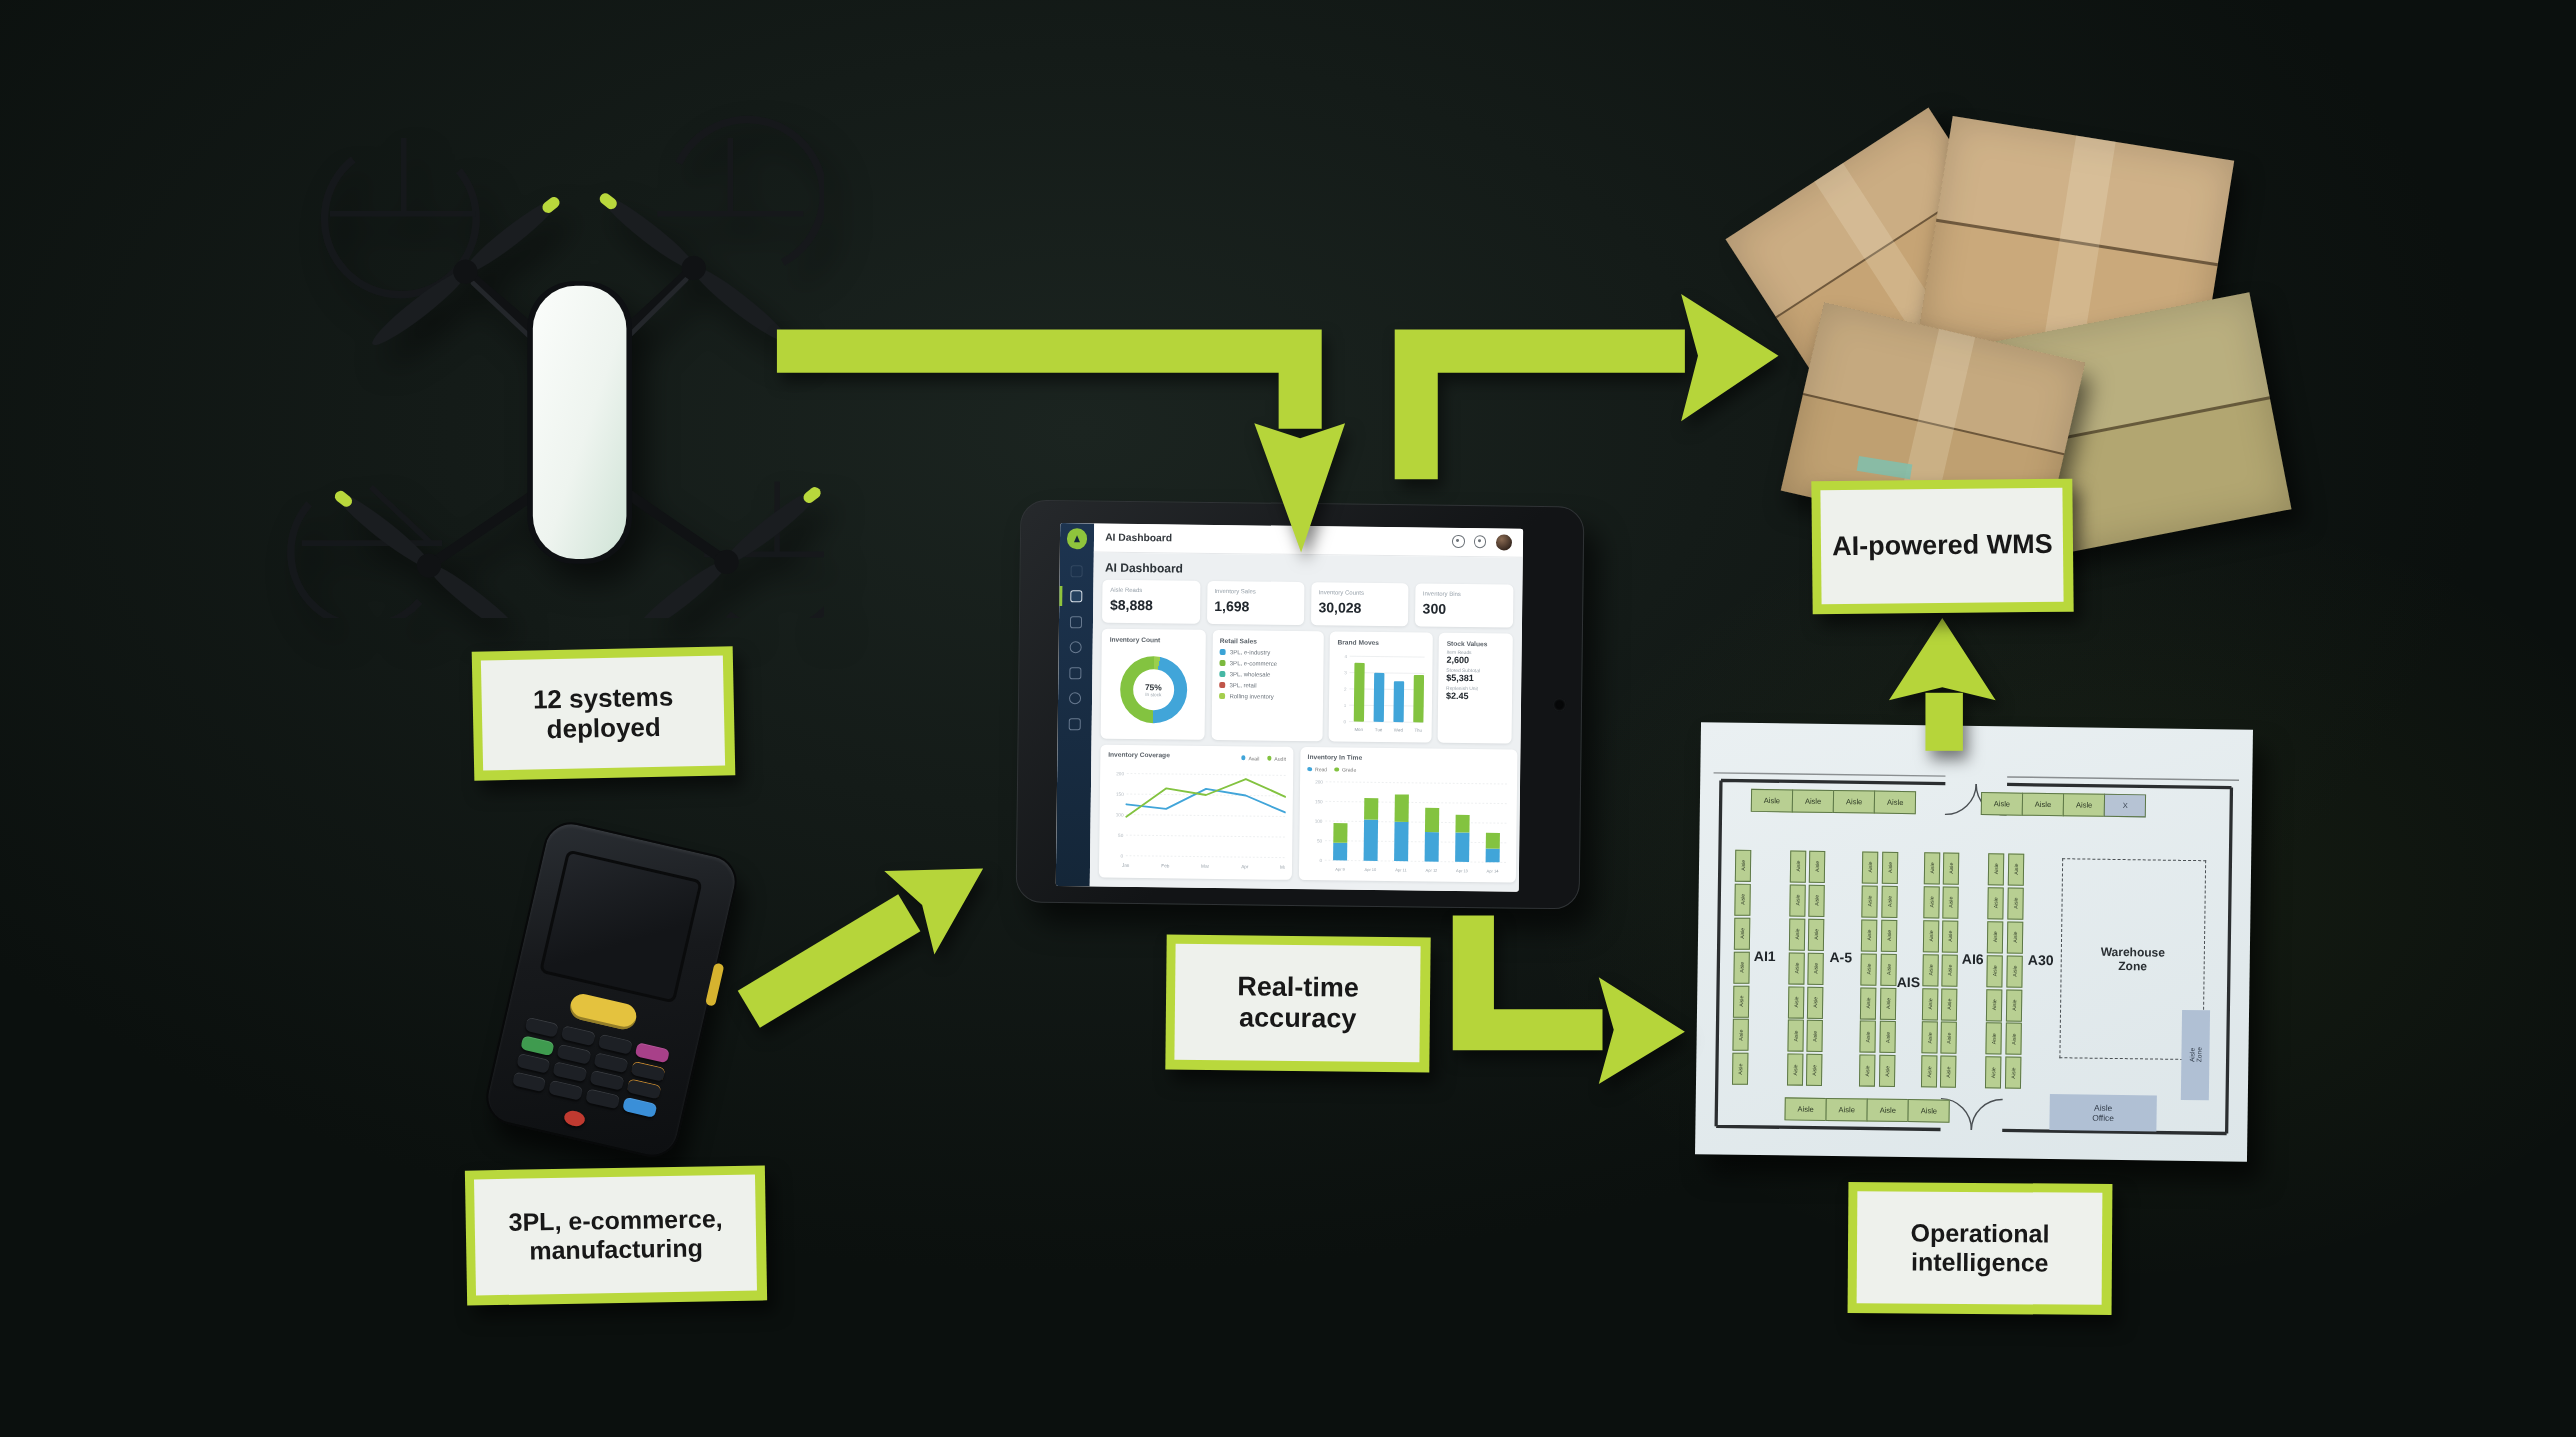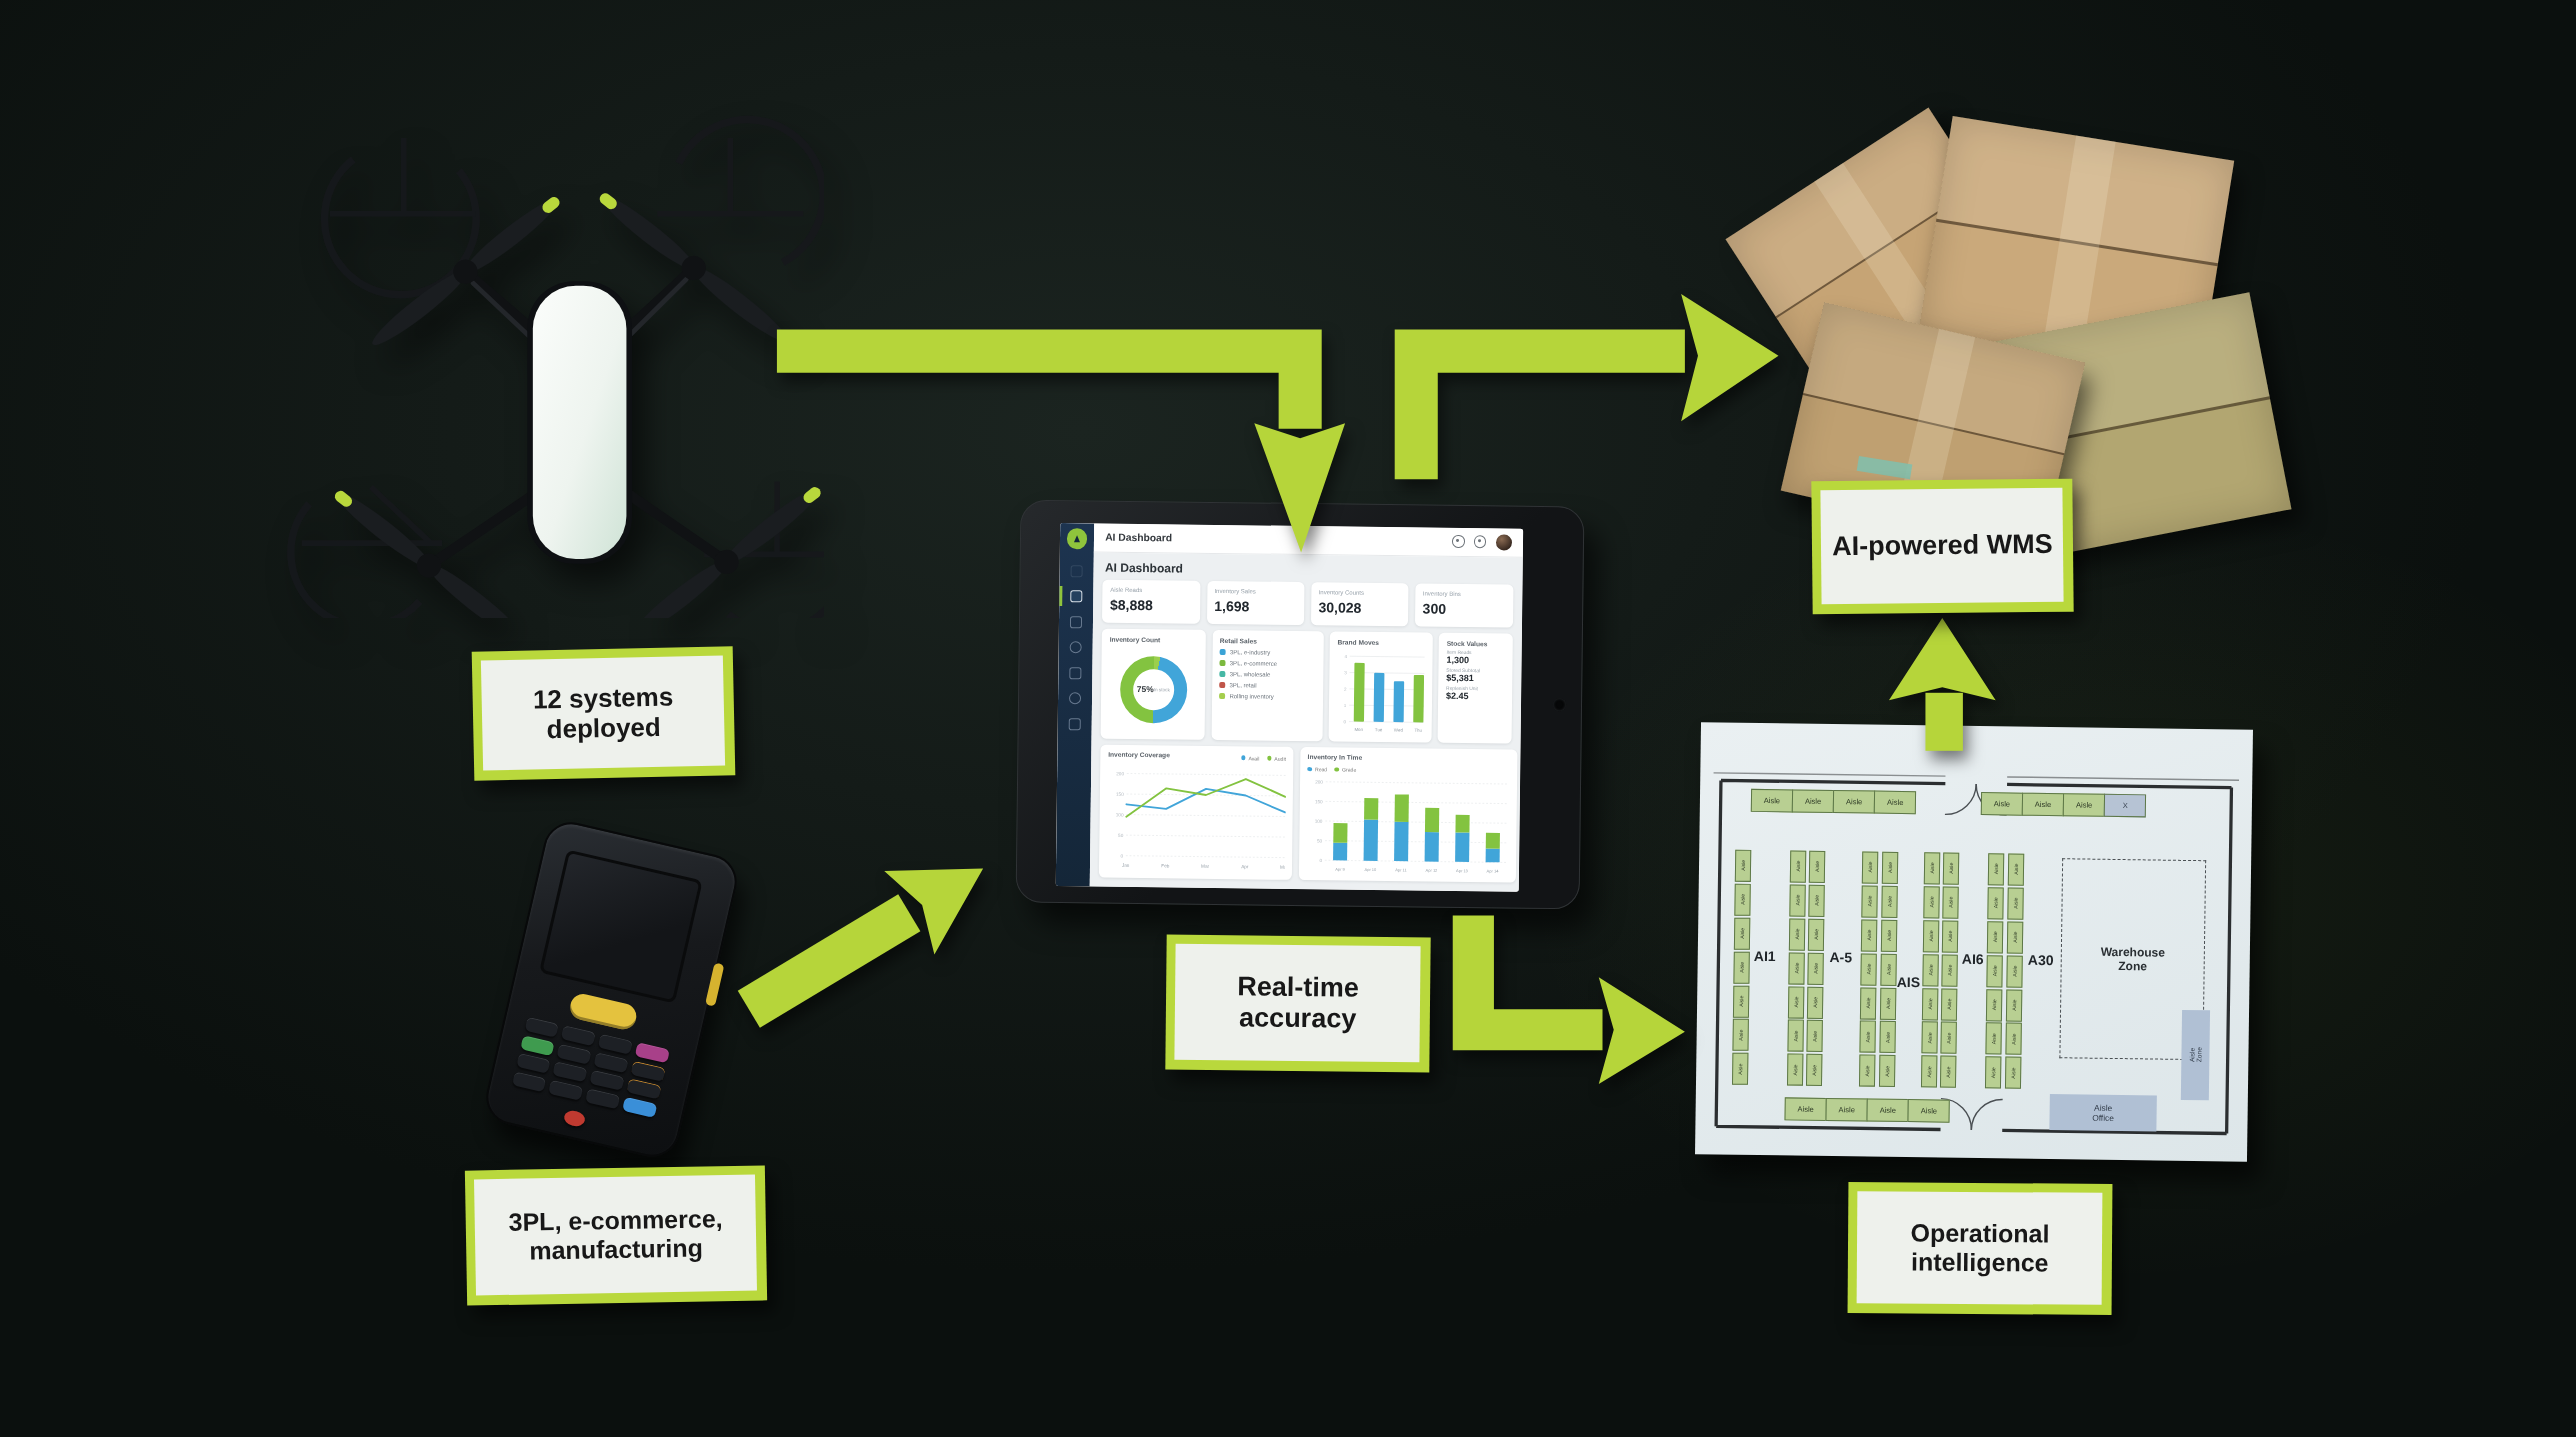--- a/index.html
+++ b/index.html
@@ -78,21 +78,21 @@
   .stat-label{font-size:6px;color:#97a1aa;margin-bottom:3.7px;}
   .stat-value{font-size:14px;font-weight:bold;color:#22282e;}
   .ctitle{font-size:6.6px;font-weight:bold;color:#5a6168;margin-bottom:3.7px;}
   .row2{margin-top:5.6px;height:110px;}
   .row3{margin-top:5.6px;height:133px;}
   .donut-card{width:27%;display:flex;flex-direction:column;}
   .donut-wrap{flex:1;display:flex;align-items:center;justify-content:center;}
   .donut{width:67px;height:67px;border-radius:50%;position:relative;
     background:conic-gradient(#9bcf4d 0 3%, #41a5d9 3% 50%, #83c340 50% 100%);}
   .donut-center{position:absolute;left:13px;top:13px;width:41px;height:41px;border-radius:50%;background:#fff;
-    display:flex;flex-direction:row;align-items:center;justify-content:center;text-align:center;}
+    display:flex;flex-direction:column;align-items:center;justify-content:center;text-align:center;}
   .donut-pct{font-size:8.4px;font-weight:bold;color:#2c3237;}
   .donut-sub{font-size:4.7px;color:#9aa3ab;}
   .legend-card{width:29%;}
   .lg-item{display:flex;align-items:center;margin-top:5.1px;}
   .lg-dot{width:5.6px;height:5.6px;border-radius:1.9px;margin-right:4.7px;flex:none;}
   .lg-text{font-size:6px;color:#6b737b;}
   .minibar-card{width:25%;display:flex;flex-direction:column;}
   .values-card{width:19%;}
   .vrow{margin-top:2.8px;}
   .vlabel{font-size:4.9px;color:#9aa3ab;}
@@ -360,21 +360,21 @@
                     <rect x="81.875" y="25.25" width="11" height="50.75" fill="#83c340" rx="1"></rect>
                     <text x="87.375" y="86" text-anchor="middle" font-size="4.8" fill="#9aa3ab">Thu</text>
                   </svg>
                 </div>
             </div>
             <div class="card values-card">
               <div class="ctitle">Stock Values</div>
               <div id="values-list">
                   <div class="vrow">
                     <div class="vlabel">Item Reads</div>
-                    <div class="vvalue">1,300</div>
+                    <div class="vvalue">2,600</div>
                   </div>
                   <div class="vrow">
                     <div class="vlabel">Stored Subtotal</div>
                     <div class="vvalue">$5,381</div>
                   </div>
                   <div class="vrow">
                     <div class="vlabel">Replenish Unit</div>
                     <div class="vvalue">$2.45</div>
                   </div>
                 </div>

